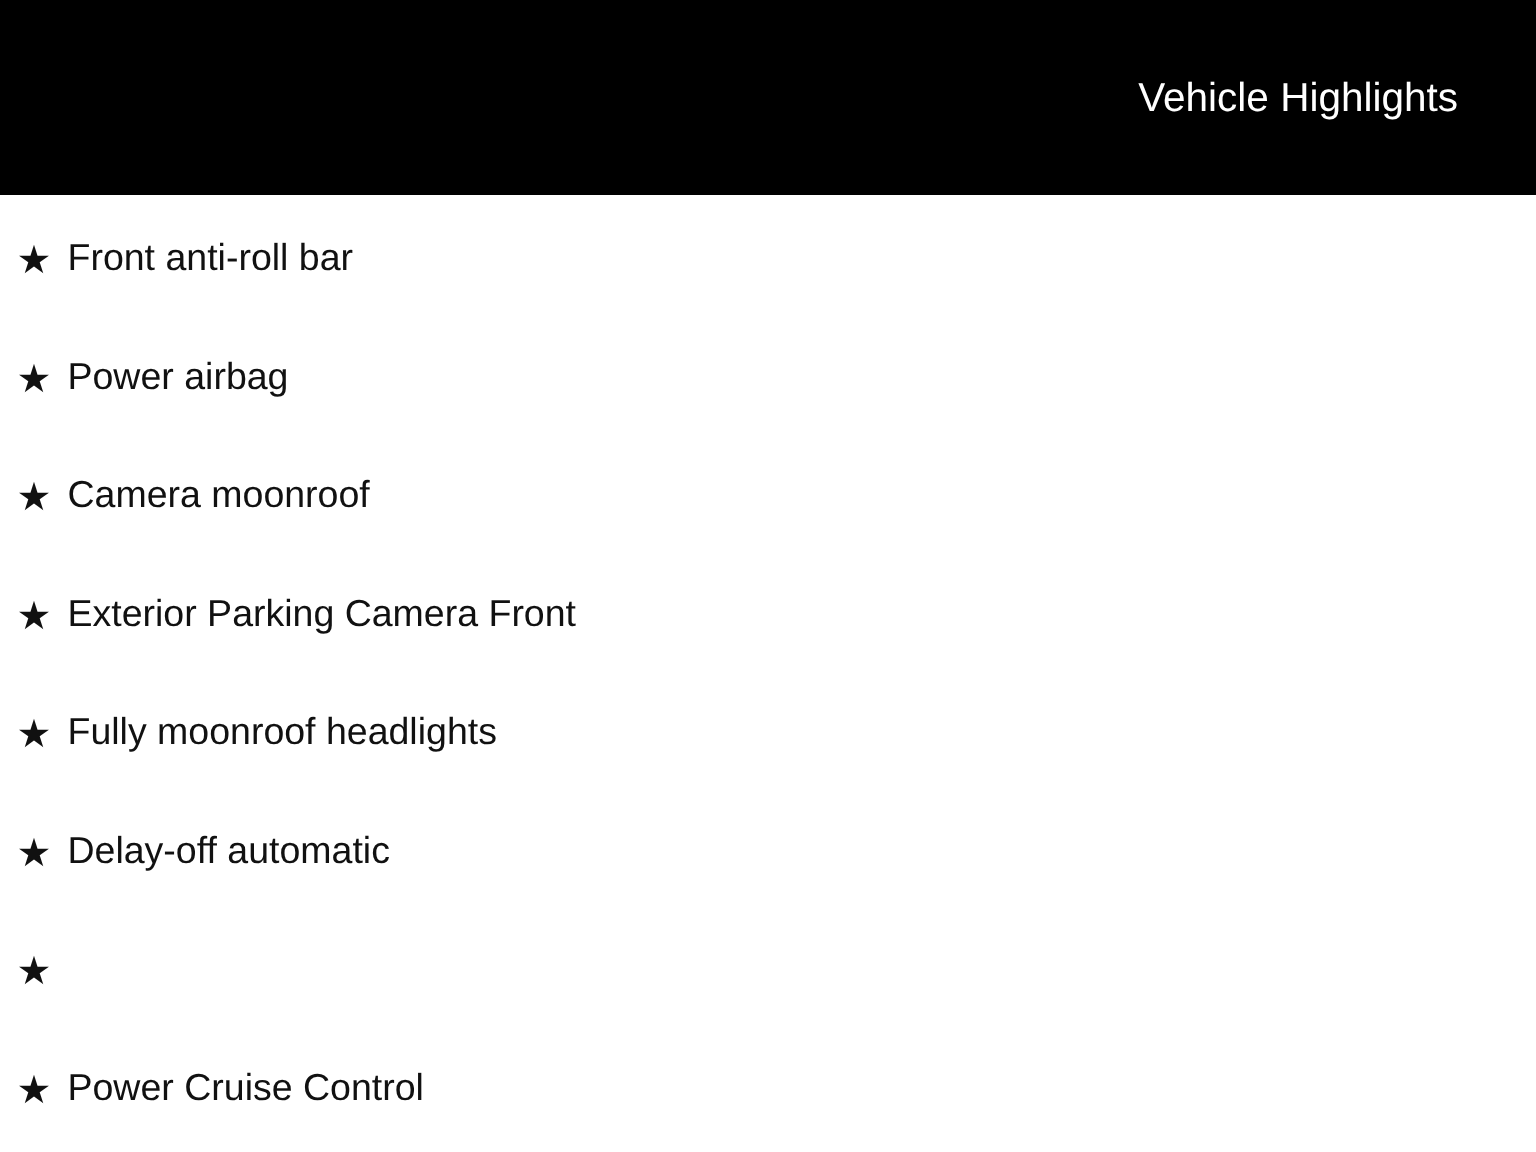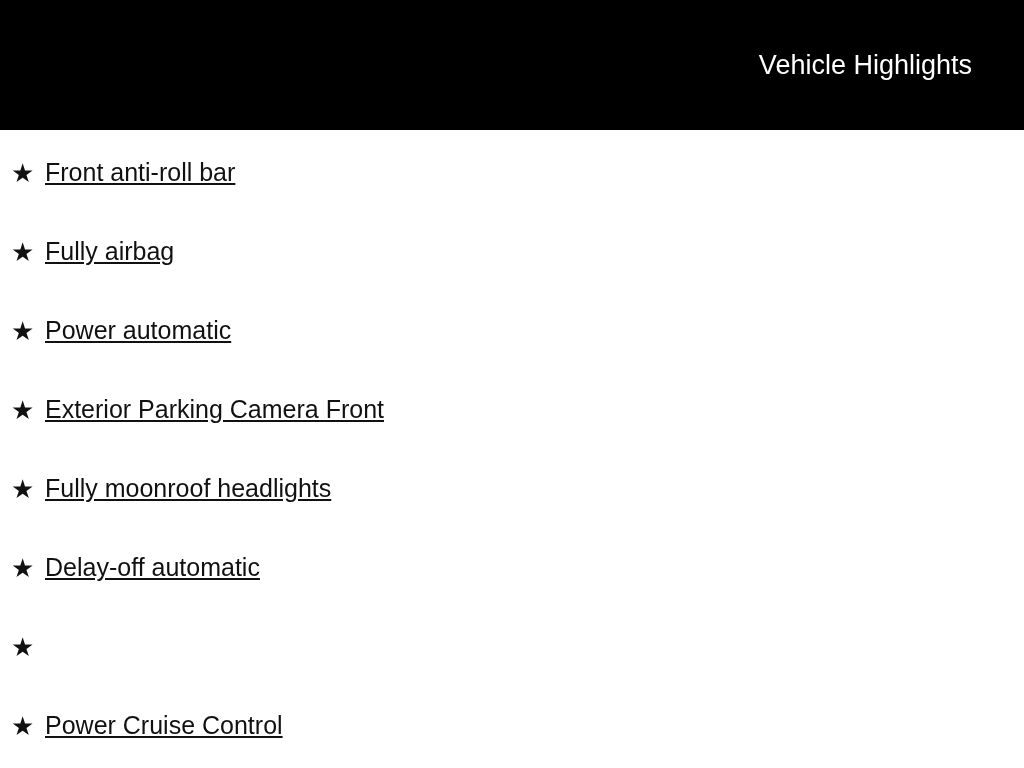--- a/index.html
+++ b/index.html
@@ -41,42 +41,41 @@
     font-size: 26px;
     line-height: 1;
     color: #111111;
     width: 34px;
     flex: 0 0 auto;
   }
   .label {
     font-size: 25px;
     color: #111111;
     line-height: 1;
-    text-decoration: underline;
   }
 </style>
 </head>
 <body>
 
 <header class="header">
   <h1 class="page-title">Vehicle Highlights</h1>
 </header>
 
 <ul class="highlights-list">
   <li class="highlight-item">
     <span class="star">★</span>
     <span class="label">Front anti-roll bar</span>
   </li>
   <li class="highlight-item">
     <span class="star">★</span>
-    <span class="label">Fully airbag</span>
+    <span class="label">Power airbag</span>
   </li>
   <li class="highlight-item">
     <span class="star">★</span>
-    <span class="label">Power automatic</span>
+    <span class="label">Camera moonroof</span>
   </li>
   <li class="highlight-item">
     <span class="star">★</span>
     <span class="label">Exterior Parking Camera Front</span>
   </li>
   <li class="highlight-item">
     <span class="star">★</span>
     <span class="label">Fully moonroof headlights</span>
   </li>
   <li class="highlight-item">

